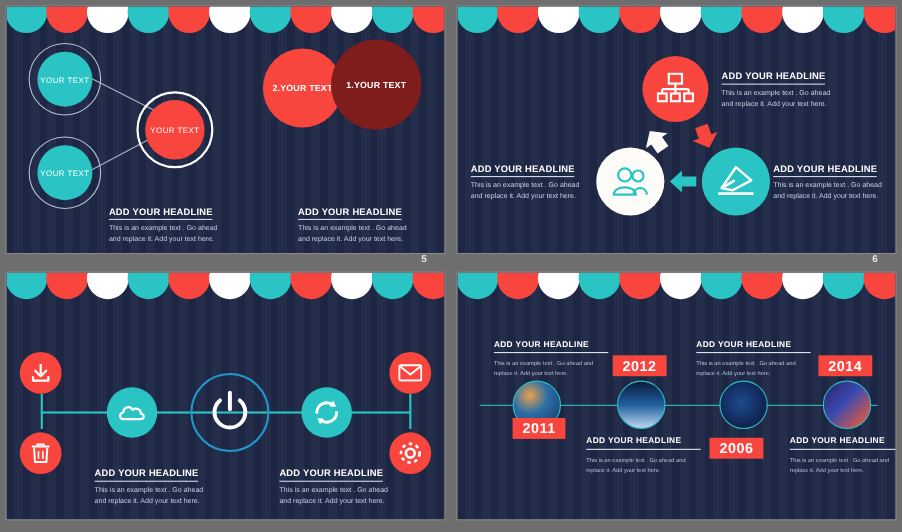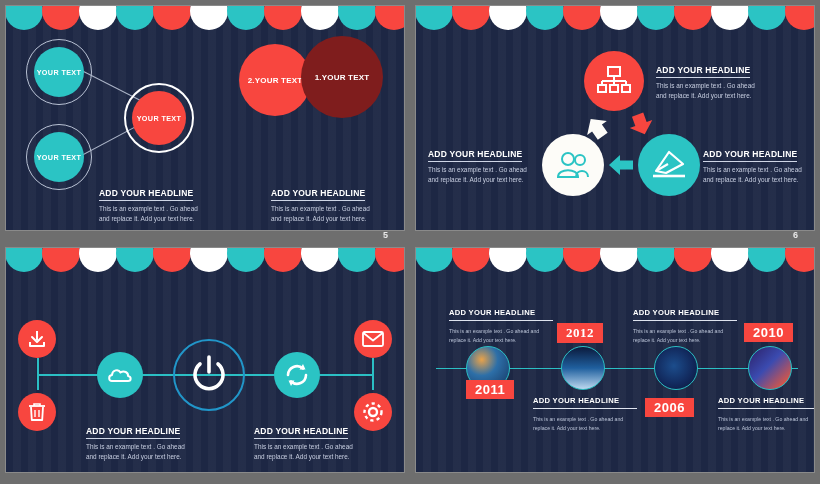--- a/index.html
+++ b/index.html
@@ -79,21 +79,21 @@
   
   .s1-ring {
     position: absolute;
     border-radius: 50%;
     border: 1.2px solid #b9c2d4;
   }
   .s1-dot {
     position: absolute;
     border-radius: 50%;
     display: flex; align-items: center; justify-content: center;
-    color: #fff; font-size: 7.2px; font-weight: bold;
+    color: #fff; font-size: 7.2px; font-weight: normal;
     letter-spacing: .4px;
   }
   .s1-line {
     position: absolute;
     height: 1px;
     background: #aab3c6;
     transform-origin: 0 0;
   }
   .bigcircle {
     position: absolute;
@@ -387,23 +387,23 @@
       <div class="globe" style="left:50px; top:98px; background:
            radial-gradient(circle at 35% 30%, #e8a24a 0%, #2d6fa8 40%, #14335e 100%);"></div>
       <div class="globe" style="left:145px; top:98px; background:
            linear-gradient(to bottom, #0b1a3c 0%, #1f5f9e 50%, #bcd8ef 100%);"></div>
       <div class="globe" style="left:238px; top:98px; background:
            radial-gradient(circle at 45% 45%, #1c4d8c 0%, #11275a 60%, #0a1630 100%);"></div>
       <div class="globe" style="left:332px; top:98px; background:
            linear-gradient(135deg, #2b1f66 0%, #3b4bb0 45%, #d2564b 85%);"></div>
 
       <div class="year-box" style="left:50px; top:132px;">2011</div>
-      <div class="year-box" style="left:141px; top:75px;font-family:Liberation Serif, serif;">2012</div>
+      <div class="year-box" style="left:141px; top:75px;">2012</div>
       <div class="year-box" style="left:229px; top:150px;">2006</div>
-      <div class="year-box" style="left:328px; top:75px;">2010</div>
+      <div class="year-box" style="left:328px; top:75px;">2014</div>
 
       <div class="hl4" style="left:33px; top:60px;">
         <span>ADD YOUR HEADLINE</span>
         <span class="rule" style="width:104px;"></span>
       </div>
       <div class="bt4" style="left:33px; top:79px; width:96px;">This is an example text . Go ahead and replace it. Add your text here.</div>
 
       <div class="hl4" style="left:117px; top:148px;">
         <span>ADD YOUR HEADLINE</span>
         <span class="rule" style="width:104px;"></span>

